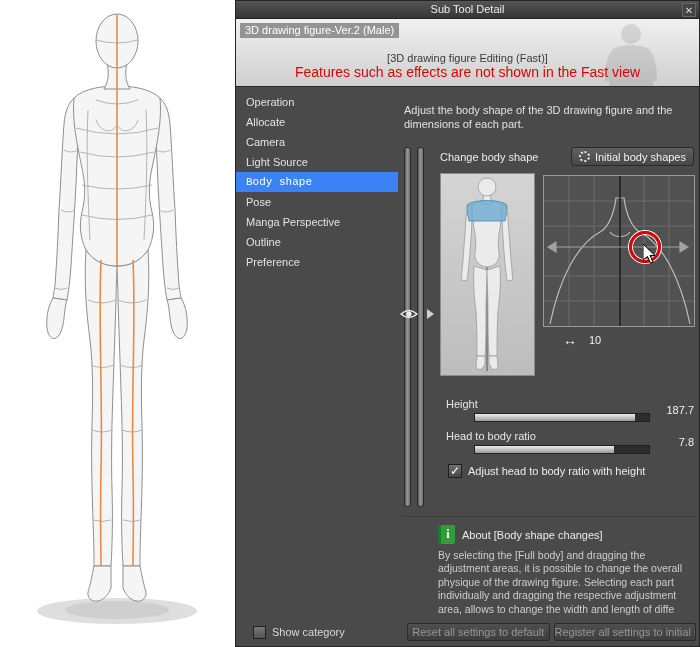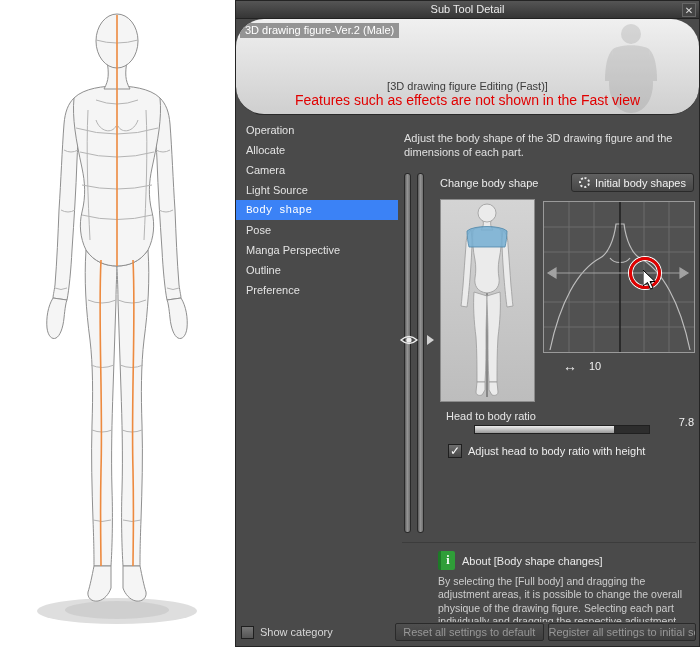--- a/index.html
+++ b/index.html
@@ -12,21 +12,21 @@
 
   
   .panel { position:absolute; left:235px; top:0; width:465px; height:647px;
            background:#4a4a4a; border:1px solid #242424; display:flex; flex-direction:column; }
 
   .titlebar { height:18px; flex:none; background:linear-gradient(#555,#353535); border-bottom:1px solid #222;
               color:#ececec; font-size:11px; line-height:17px; text-align:center; position:relative; }
   .close-btn { position:absolute; right:3px; top:2px; width:14px; height:14px; line-height:13px; text-align:center;
                color:#ddd; font-size:10px; border:1px solid #666; background:#444; cursor:default; }
 
-  .preview { height:96px; flex:none; position:relative; background:linear-gradient(#f0f0f0,#cfcfcf); border-bottom:1px solid #2a2a2a; overflow:hidden;border-radius:28px; }
+  .preview { height:68px; flex:none; position:relative; background:linear-gradient(#f0f0f0,#cfcfcf); border-bottom:1px solid #2a2a2a; overflow:hidden; }
   .tool-chip { position:absolute; left:4px; top:4px; background:rgba(140,140,140,.92); color:#fff; font-size:11px; padding:1px 5px 2px; }
   .mode-label { position:absolute; left:0; right:0; bottom:22px; text-align:center; color:#3a3a3a; font-size:11px; }
   .warning { position:absolute; left:0; right:0; bottom:6px; text-align:center; color:#e10000; font-size:14px; }
   .ghost { position:absolute; right:28px; top:2px; opacity:.22; }
 
   .main { flex:1; display:flex; overflow:hidden; }
 
   .catlist { width:162px; flex:none; padding-top:5px; }
   .cat-item { height:20px; line-height:20px; padding-left:10px; font-size:11px; color:#e3e3e3; cursor:default; }
   .cat-item.selected { background:#3b82f6; color:#fff;font-family:Liberation Mono, monospace; }
@@ -80,21 +80,21 @@
         color:#fff; font-size:12px; line-height:13px; text-align:center; cursor:default; }
   .cb-label { font-size:11px; color:#ececec; }
 
   .about { margin-top:9px; border-top:1px solid #3c3c3c; padding:8px 4px 0 36px; }
   .about-head { display:flex; align-items:center; gap:7px; }
   .info-icon { width:17px; height:19px; flex:none; background:#2f9e38; border-left:3px solid #1d7a27; border-radius:2px;
                color:#fff; font-weight:bold; font-size:12px; line-height:19px; text-align:center; font-family:"Liberation Serif", serif; }
   .about-title { font-size:11px; color:#eaeaea; }
   .about-body { margin-top:5px; font-size:10.5px; line-height:13.4px; color:#cdcdcd; }
 
-  .footer { height:24px; flex:none; display:flex; align-items:center; gap:4px; padding:0 3px 4px 5px; }
+  .footer { height:24px; flex:none; display:flex; align-items:center; gap:4px; padding:0 3px 4px 17px; }
   .showcat { width:150px; flex:none; display:flex; align-items:center; gap:6px; }
   .cb-small { width:13px; height:13px; flex:none; border:1px solid #1f1f1f; background:linear-gradient(#777,#555); cursor:default; }
   .showcat-label { font-size:11px; color:#d8d8d8; }
   .fbtn { flex:1; height:18px; font-size:11px; line-height:16px; text-align:center; color:#979797;
           background:linear-gradient(#4f4f4f,#3e3e3e); border:1px solid #2a2a2a; border-radius:2px;
           overflow:hidden; white-space:nowrap; cursor:default; }
 </style>
 </head>
 <body>
 
@@ -272,20 +272,29 @@
                     </svg>
                   </div>
                 </div>
                 <div class="width-row">
                   <span class="width-arrow">↔</span>
                   <span class="width-value">10</span>
                 </div>
               </div>
             </div>
 
+            <div class="param-row first">
+              <div class="param-left">
+                <span class="param-label">Height</span>
+                <div class="hslider">
+                    <div class="hfill f92"></div>
+                  </div>
+              </div>
+              <span class="param-value">187.7</span>
+            </div>
 
             <div class="param-row">
               <div class="param-left">
                 <span class="param-label">Head to body ratio</span>
                 <div class="hslider">
                     <div class="hfill f80"></div>
                   </div>
               </div>
               <span class="param-value">7.8</span>
             </div>

